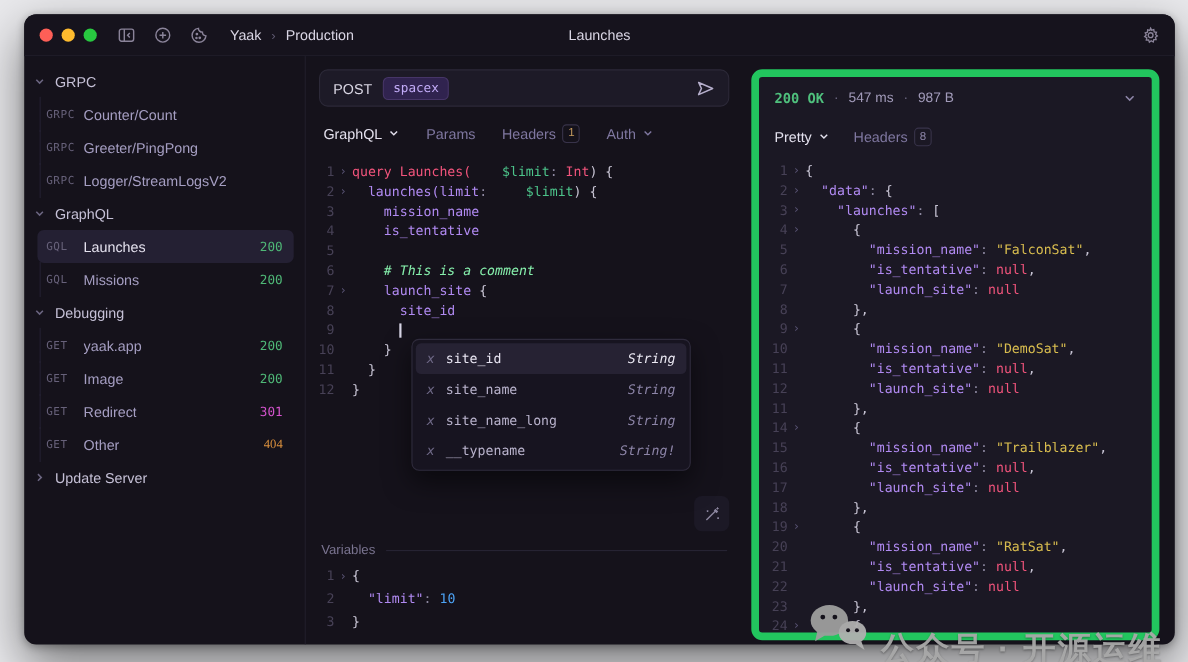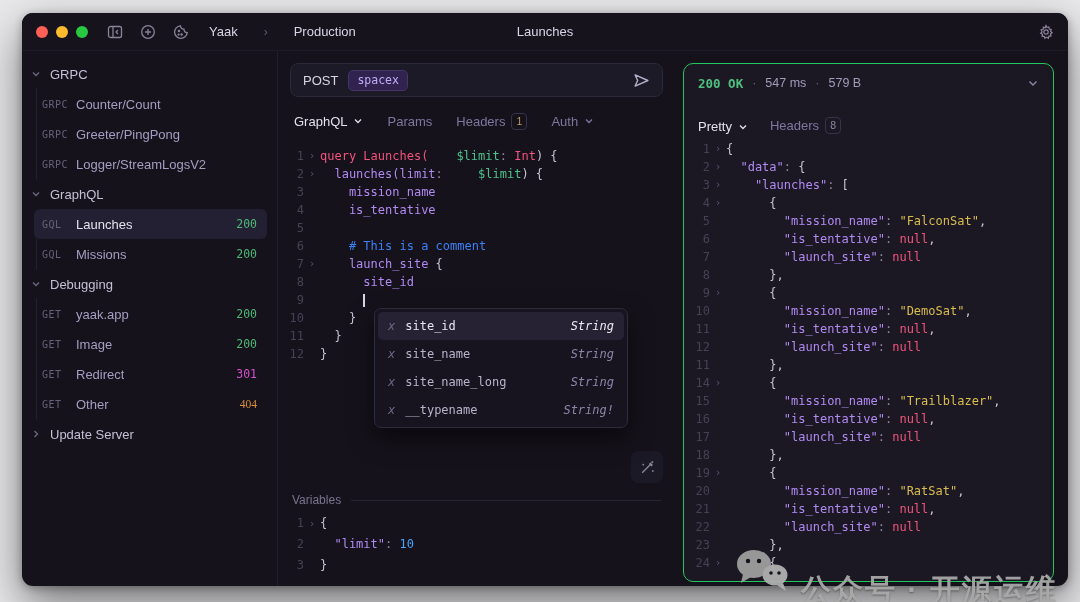--- a/index.html
+++ b/index.html
@@ -16,21 +16,21 @@
 
   
   .titlebar { position:relative; height:38px; display:flex; align-items:center;
     padding:0 14px; border-bottom:1px solid #1e1b27; background:#16131d; }
   .traffic { display:flex; gap:8px; margin-right:18px; }
   .tl { width:12px; height:12px; border-radius:50%; }
   .tl.red{background:#fe5f57;} .tl.yellow{background:#febb2e;} .tl.green{background:#28c840;}
   .tb-icons { display:flex; gap:16px; align-items:center; margin-right:20px; }
   .tb-ic { width:17px; height:17px; color:#8a8399; display:flex; align-items:center; justify-content:center; }
   .tb-ic svg { display:block; }
-  .crumbs { display:flex; align-items:center; gap:26px; font-size:13px; color:#d9d5e4; }
+  .crumbs { display:flex; align-items:center; gap:9px; font-size:13px; color:#d9d5e4; }
   .crumb-sep { color:#5f5a72; font-size:12px; }
   .tb-title { position:absolute; left:0; right:0; text-align:center; font-size:13px; color:#d9d5e4; pointer-events:none; }
   .tb-gear { margin-left:auto; color:#8a8399; }
 
   
   .content { display:flex; height:535px; }
   .sidebar { width:256px; border-right:1px solid #211e2b; padding-top:8px; position:relative; }
   .middle { width:397px; position:relative; }
   .rightpane { flex:1; position:relative; }
 
@@ -68,21 +68,21 @@
   .bd-amber{ color:#c39a5e; } .bd-lav{ color:#8d85a8; }
 
   
   .code { font-family:"DejaVu Sans Mono", monospace; font-size:12px; line-height:18px; }
   .cl { display:flex; white-space:pre; }
   .ln { width:26px; text-align:right; color:#474156; flex:none; }
   .fold { width:16px; text-align:center; color:#565070; flex:none; font-size:11px; }
   .ct { flex:1; }
   .tk-pink{color:#f2547c;} .tk-green{color:#4cc38a;margin-left:28px;} .tk-purple{color:#b18af2;}
   .tk-punct{color:#c8c4d4;} .tk-gray{color:#8d88a0;}
-  .tk-comment{color:#3b82f6; }
+  .tk-comment{color:#86efac; font-style:italic;}
   .tk-yellow{color:#d9bd4f;} .tk-blue{color:#4da3f5;}
   .caret{display:inline-block;width:1.5px;height:13px;background:#d8d5e6;vertical-align:middle;}
 
   .gql-editor { margin-top:6px; padding-top:4px; }
 
   
   .autocomplete { position:absolute; left:96px; top:257px; width:254px; background:#171420;
     border:1px solid #2f2b3c; border-radius:7px; box-shadow:0 10px 24px rgba(0,0,0,.5);
     padding:3px; z-index:10; }
   .ac-row { height:28px; display:flex; align-items:center; padding:0 10px; gap:10px;
@@ -97,29 +97,29 @@
   
   .wand-btn { position:absolute; right:12px; top:400px; width:32px; height:32px; border-radius:7px;
     background:#1c1926; color:#8d87a0; display:flex; align-items:center; justify-content:center; cursor:pointer; }
   .vars { position:absolute; left:0; right:0; top:442px; }
   .vars-head { display:flex; align-items:center; gap:10px; padding:0 14px 6px 14px; }
   .vars-label { font-size:12px; color:#7a7490; }
   .vars-rule { flex:1; height:1px; background:#262333; }
 
   
   .resp-card { position:absolute; left:8px; right:14px; top:12px; bottom:4px;
-    background:#1b1824; border:1px solid #22c55e; border-radius:10px; overflow:hidden;
+    background:#1b1824; border:7px solid #22c55e; border-radius:10px; overflow:hidden;
     display:flex; flex-direction:column; }
   .resp-status { height:38px; display:flex; align-items:center; gap:9px; padding:0 14px;
     font-size:12.5px; }
   .resp-code { font-family:"DejaVu Sans Mono", monospace; font-size:12.5px; color:#4fc07d; font-weight:bold; }
   .resp-dot { color:#6c6680; }
   .resp-meta { color:#a29bba; }
   .resp-chev { margin-left:auto; color:#8d85a8; display:flex; cursor:pointer; }
-  .resp-tabs { height:32px; padding:0 14px; gap:22px;align-items:flex-end; }
+  .resp-tabs { height:32px; padding:0 14px; gap:22px; }
   .resp-body { flex:1; padding-top:6px; overflow:hidden; }
 
   
   .watermark { position:absolute; left:733px; top:533px; display:flex; align-items:center; gap:10px;
     z-index:50; opacity:.95; pointer-events:none; }
   .wm-text { font-size:30px; color:#a8a8a8; font-weight:bold; letter-spacing:2px;
     text-shadow:0 1px 2px rgba(0,0,0,.35); white-space:nowrap;margin-top:37px; }
 </style>
 </head>
 <body>
@@ -349,21 +349,21 @@
       </div>
     </div>
 
     <div class="rightpane">
       <div class="resp-card">
         <div class="resp-status">
           <span class="resp-code"><span>200</span> <span>OK</span></span>
           <span class="resp-dot">·</span>
           <span class="resp-meta">547 ms</span>
           <span class="resp-dot">·</span>
-          <span class="resp-meta">579 B</span>
+          <span class="resp-meta">987 B</span>
           <span class="resp-chev">
             <svg width="12" height="12" viewBox="0 0 12 12" fill="none" stroke="currentColor" stroke-width="1.4">
                 <path d="M2.5 4.5 L6 8 L9.5 4.5"></path>
               </svg>
           </span>
         </div>
         <div class="tabs resp-tabs" id="response-tabs">
             <div class="tab active">
               <span>Pretty</span>
               <span class="chev">

